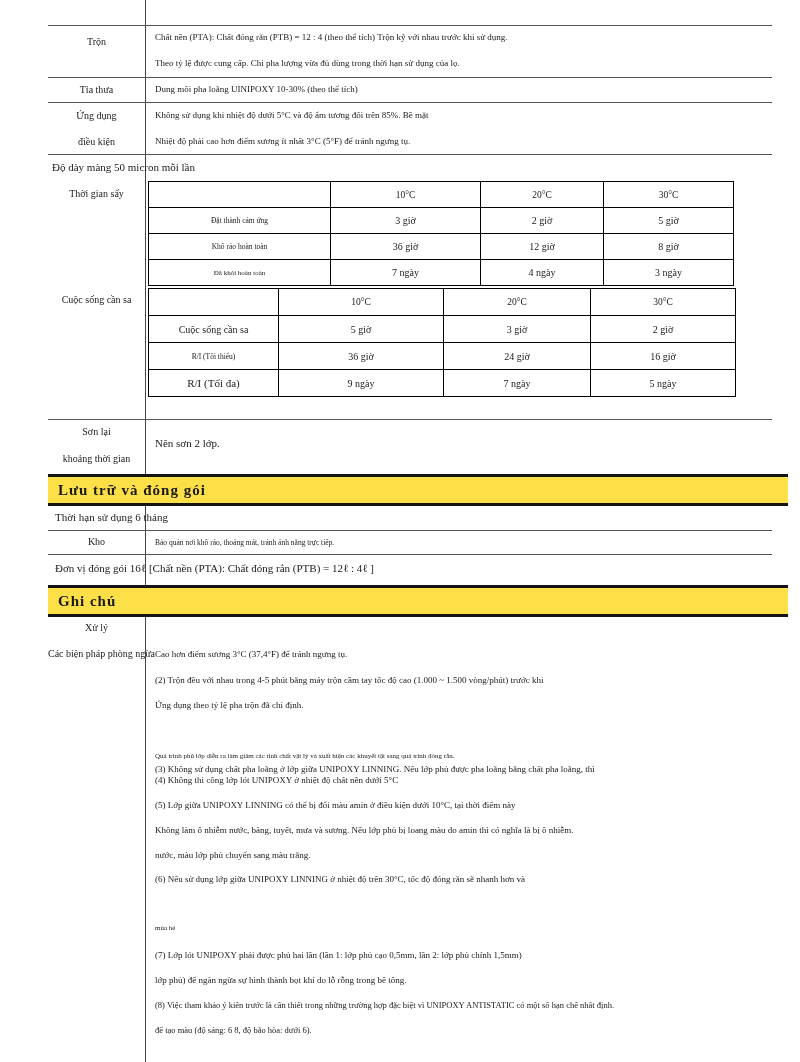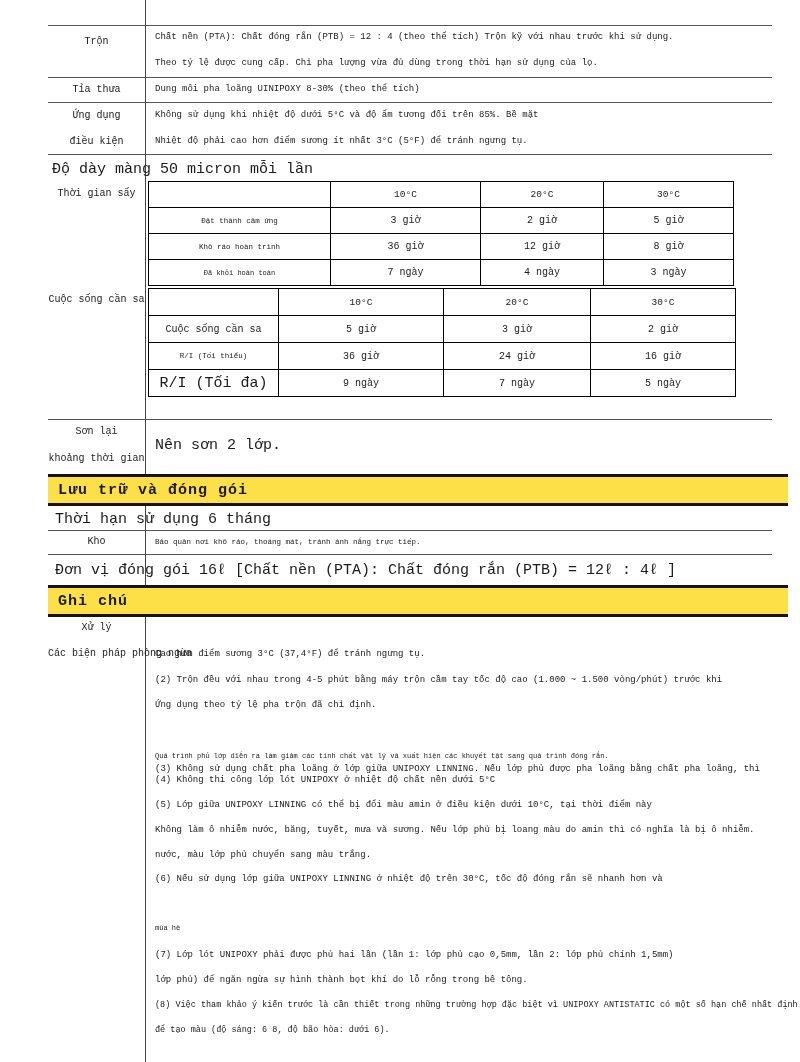--- a/index.html
+++ b/index.html
@@ -1,29 +1,29 @@
 <!DOCTYPE html>
 <html><head>
 <meta charset="utf-8">
 <style>
   html,body{margin:0;padding:0;background:#fff;}
   #page{
     position:relative;
     width:800px;height:1062px;
     background:#fff;
-    font-family:Liberation Mono, monospace;
+    font-family:Liberation Serif, serif;
     color:#1a1a1a;
     overflow:hidden;
   }
   .vline{position:absolute;top:0;left:145px;width:1px;height:1062px;background:#444;}
   .hrule{position:absolute;left:48px;width:724px;height:1px;background:#555;}
   .abs{position:absolute;white-space:nowrap;}
   .label-col{position:absolute;left:48px;width:97px;text-align:center;white-space:nowrap;}
   .fs10{font-size:10px;}
-  .fs95{font-size:15px;}
+  .fs95{font-size:11px;}
   .fs9{font-size:9px;}
   .fs85{font-size:8.5px;}
   .fs75{font-size:7.5px;}
   .fs7{font-size:7px;}
   .fs65{font-size:10px;}
   .content{left:155px;}
   .bar{
     position:absolute;left:48px;width:714px;
     background:#fde047;
     border-top:3px solid #141414;border-bottom:3px solid #141414;
@@ -54,21 +54,21 @@
   <div class="hrule" style="top:154px;"></div>
   <div class="hrule" style="top:419px;"></div>
   <div class="hrule" style="top:530px;"></div>
   <div class="hrule" style="top:554px;"></div>
 
   <div class="label-col fs10" style="top:36px;">Trộn</div>
   <div class="abs content fs9" style="top:32px;">Chất nền (PTA): Chất đóng rắn (PTB) = 12 : 4 (theo thể tích) Trộn kỹ với nhau trước khi sử dụng.</div>
   <div class="abs content fs9" style="top:58px;">Theo tỷ lệ được cung cấp. Chỉ pha lượng vừa đủ dùng trong thời hạn sử dụng của lọ.</div>
 
   <div class="label-col fs10" style="top:84px;">Tỉa thưa</div>
-  <div class="abs content fs9" style="top:84px;">Dung môi pha loãng UINIPOXY 8-30% (theo thể tích)</div>
+  <div class="abs content fs9" style="top:84px;">Dung môi pha loãng UINIPOXY 10-30% (theo thể tích)</div>
 
   <div class="label-col fs10" style="top:110px;">Ứng dụng</div>
   <div class="label-col fs10" style="top:136px;">điều kiện</div>
   <div class="abs content fs9" style="top:110px;">Không sử dụng khi nhiệt độ dưới 5°C và độ ẩm tương đối trên 85%. Bề mặt</div>
   <div class="abs content fs9" style="top:136px;">Nhiệt độ phải cao hơn điểm sương ít nhất 3°C (5°F) để tránh ngưng tụ.</div>
 
   <div class="abs fs95" style="top:161px;left:52px;">Độ dày màng 50 micron mỗi lần</div>
 
   <div class="label-col fs10" style="top:188px;">Thời gian sấy</div>
   <table class="grid" id="drying-table" style="left:148px;top:181px;width:585px;">
@@ -85,21 +85,21 @@
       <td class="hdr">20°C</td>
       <td class="hdr">30°C</td>
     </tr>
     <tr>
       <td class="fs75">Đặt thành cảm ứng</td>
       <td class="val">3 giờ</td>
       <td class="val">2 giờ</td>
       <td class="val">5 giờ</td>
     </tr>
     <tr>
-      <td class="fs75">Khô ráo hoàn trình</td>
+      <td class="fs75">Khô ráo hoàn toàn</td>
       <td class="val">36 giờ</td>
       <td class="val">12 giờ</td>
       <td class="val">8 giờ</td>
     </tr>
     <tr>
       <td class="fs7">Đã khỏi hoàn toàn</td>
       <td class="val">7 ngày</td>
       <td class="val">4 ngày</td>
       <td class="val">3 ngày</td>
     </tr>

